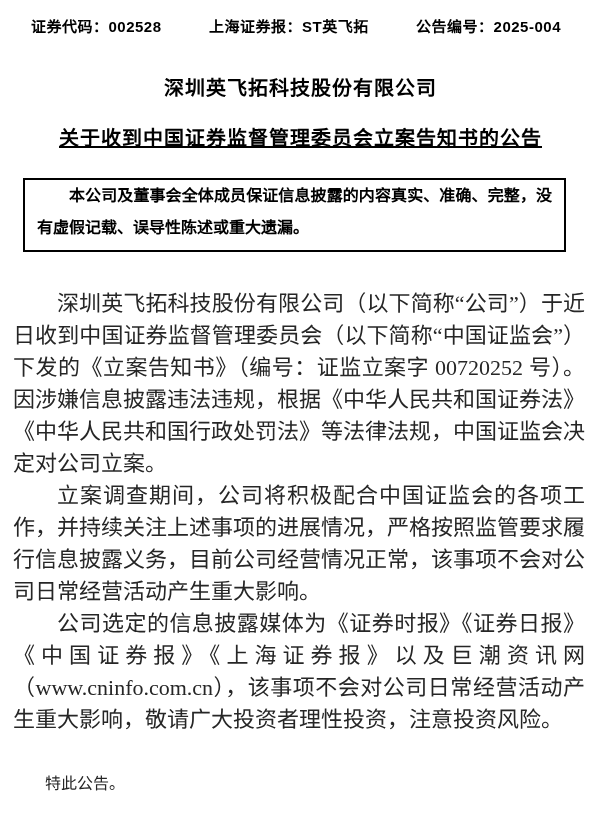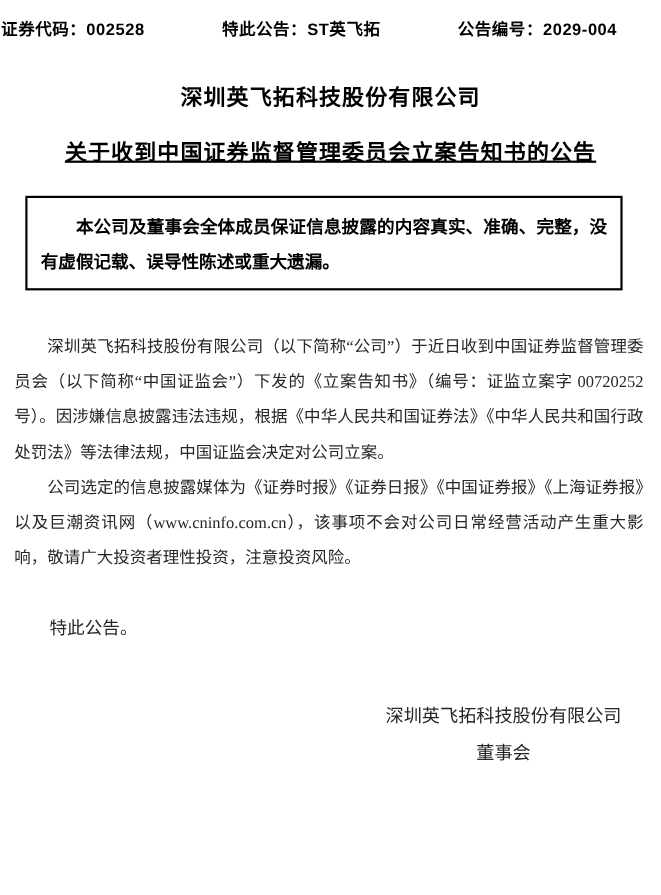--- a/index.html
+++ b/index.html
@@ -14,53 +14,53 @@
     margin: 0 auto;
     background: #ffffff;
     overflow: hidden;
     font-family: "Liberation Serif", "DejaVu Serif", serif;
     color: #262626;
   }
   .header-row {
     display: flex;
     justify-content: space-between;
     align-items: baseline;
-    padding: 15px 40px 0 1px;
+    padding: 15px 40px 0 31px;
     font-family: "Liberation Sans", "DejaVu Sans", sans-serif;
     font-weight: bold;
     font-size: 15px;
     color: #000000;
     letter-spacing: 0.5px;
   }
   .doc-title {
     text-align: center;
     font-family: "Liberation Sans", "DejaVu Sans", sans-serif;
     font-weight: bold;
     font-size: 20px;
     color: #000000;
     letter-spacing: 1px;
   }
   .doc-title.line1 { margin-top: 36px; }
   .doc-title.line2 { margin-top: 21px; text-decoration: underline; }
   .notice-box {
     box-sizing: border-box;
     margin: 27px 35px 0 23px;
     border: 2px solid #000000;
-    padding: 12px 12px 6px 12px;
+    padding: 0 12px 6px 12px;
     font-family: "Liberation Sans", "DejaVu Sans", sans-serif;
     font-weight: bold;
     font-size: 16px;
     line-height: 32px;
     color: #000000;
     text-indent: 2em;
     text-align: justify;
   }
   .content {
     margin: 36px 16px 0 13px;
-    font-size: 15px;
+    font-size: 22px;
     line-height: 32px;
     text-align: justify;
   }
   .content p {
     margin: 0;
     text-indent: 2em;
   }
   .closing {
     margin: 32px 36px 0 13px;
     font-size: 16px;
@@ -77,31 +77,32 @@
   }
   .signature div { white-space: nowrap; }
 </style>
 </head>
 <body>
 
 <div class="page">
 
   <div class="header-row">
     <span>证券代码：002528</span>
-    <span>特此公告：ST英飞拓</span>
-    <span>公告编号：2029-004</span>
+    <span>上海证券报：ST英飞拓</span>
+    <span>公告编号：2025-004</span>
   </div>
 
   <div class="doc-title line1">深圳英飞拓科技股份有限公司</div>
   <div class="doc-title line2">关于收到中国证券监督管理委员会立案告知书的公告</div>
 
   <div class="notice-box">本公司及董事会全体成员保证信息披露的内容真实、准确、完整，没有虚假记载、误导性陈述或重大遗漏。</div>
 
   <div class="content">
     <p>深圳英飞拓科技股份有限公司（以下简称“公司”）于近日收到中国证券监督管理委员会（以下简称“中国证监会”）下发的《立案告知书》（编号：证监立案字 00720252 号）。因涉嫌信息披露违法违规，根据《中华人民共和国证券法》《中华人民共和国行政处罚法》等法律法规，中国证监会决定对公司立案。</p>
+    <p>立案调查期间，公司将积极配合中国证监会的各项工作，并持续关注上述事项的进展情况，严格按照监管要求履行信息披露义务，目前公司经营情况正常，该事项不会对公司日常经营活动产生重大影响。</p>
     <p>公司选定的信息披露媒体为《证券时报》《证券日报》《中国证券报》《上海证券报》以及巨潮资讯网（www.cninfo.com.cn），该事项不会对公司日常经营活动产生重大影响，敬请广大投资者理性投资，注意投资风险。</p>
   </div>
 
   <div class="closing">特此公告。</div>
 
   <div class="signature">
     <div>深圳英飞拓科技股份有限公司</div>
     <div>董事会</div>
 
   </div>

